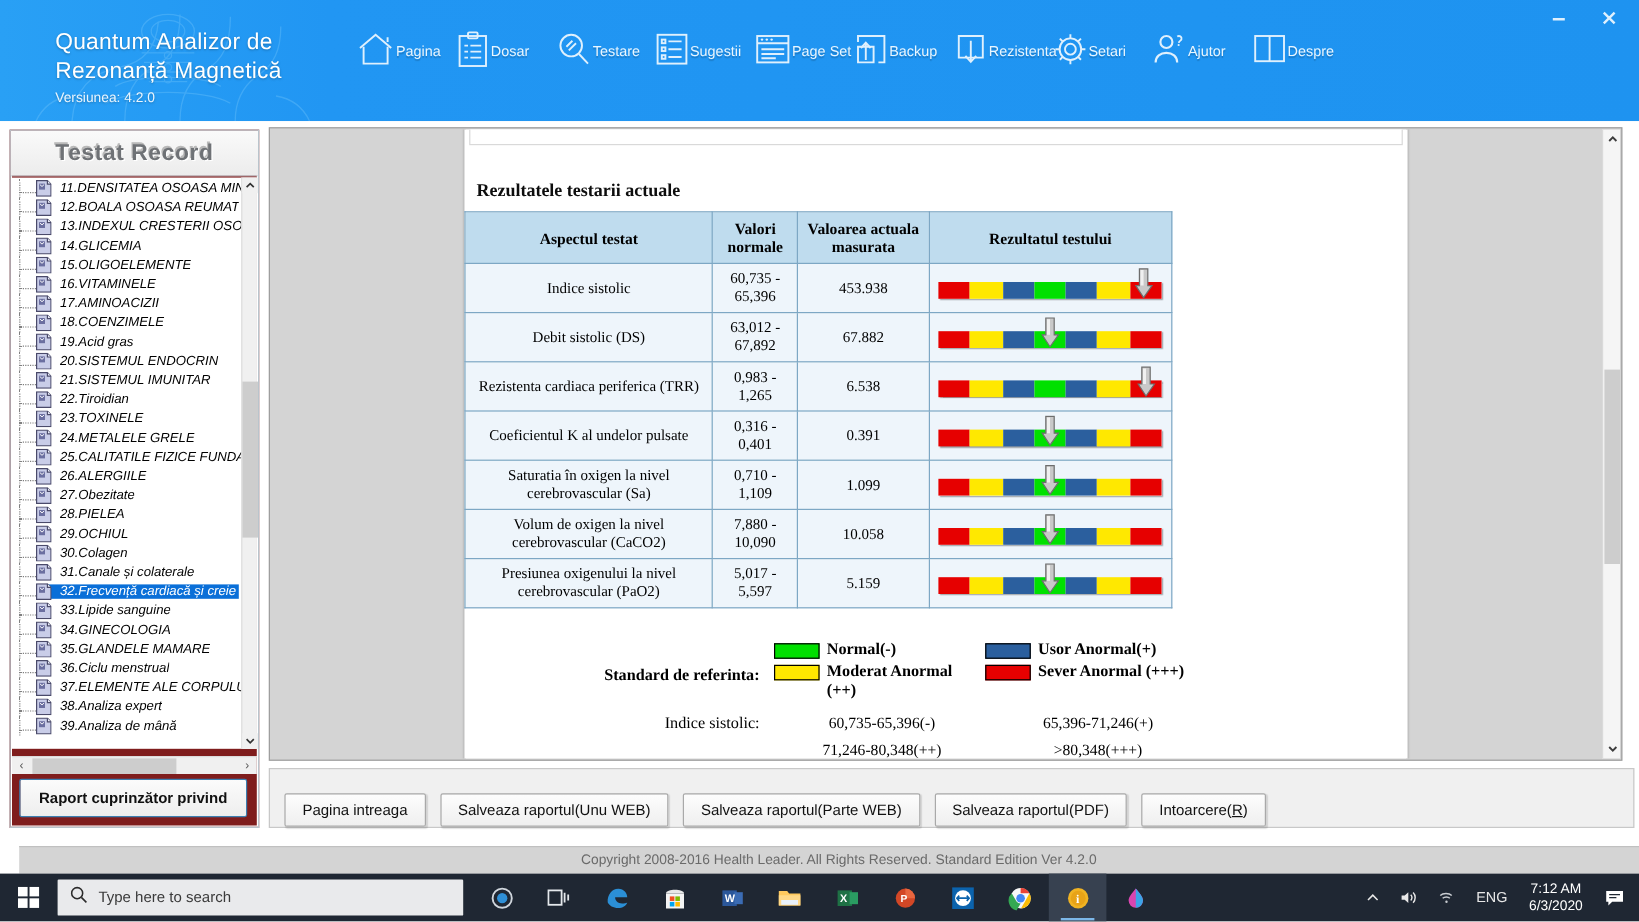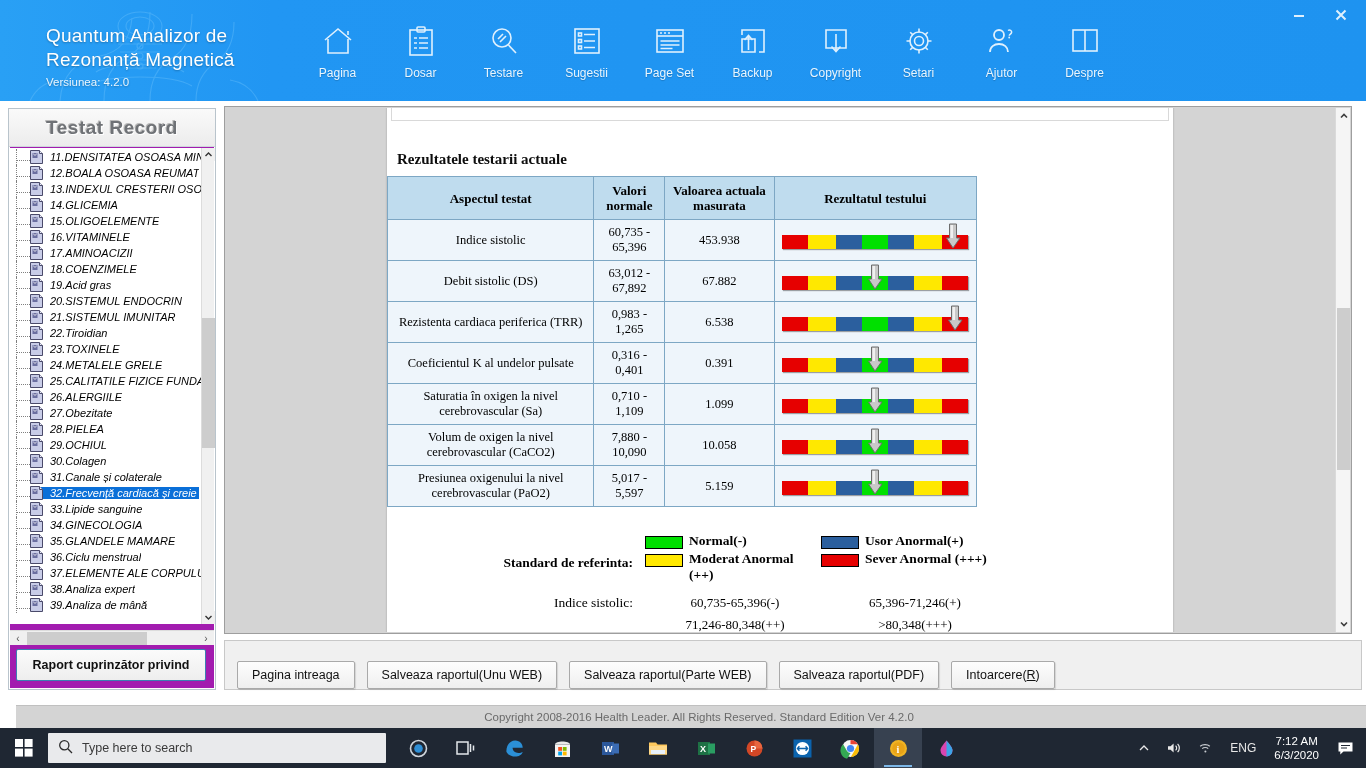--- a/index.html
+++ b/index.html
@@ -33,21 +33,21 @@
   .app-version {
     position: absolute; left: 46px; top: 76px;
     color: #eaf6ff; font-size: 11.5px;
     text-shadow: 0 1px 2px rgba(0,0,0,.25);
   }
   .toolbar {
     position: absolute; left: 296px; top: 20px;
     display: flex; align-items: flex-start;
   }
   .tool {
-    width: 83px; display: flex; flex-direction: column; align-items: center;
+    width: 83px; display: flex; flex-direction: row; align-items: center;
     cursor: pointer; user-select: none;
   }
   .tool .ic { height: 42px; display: flex; align-items: center; justify-content: center; }
   .tool .lbl {
     margin-top: 4px; color: #e9f6ff; font-size: 12px;
     text-shadow: 0 1px 1px rgba(0,0,0,.2);
   }
   .wbtns { position: absolute; right: 4px; top: 2px; display: flex; }
   .wbtn {
     width: 42px; height: 26px; display: flex; align-items:center; justify-content:center;
@@ -57,21 +57,21 @@
 
   
   .body-bg {
     position: absolute; left: 0; top: 101px; width: 1366px; height: 604px;
     background: #ffffff;
   }
 
   
   .left-panel {
     position: absolute; left: 8px; top: 108px; width: 208px; height: 582px;
-    border: 1px solid #b9c4cc; background: #a21caf;
+    border: 1px solid #b9c4cc; background: #7f1d1d;
     box-shadow: 0 0 0 1px #ffffff inset;
   }
   .panel-head {
     height: 38px; background: #f2f2f2;
     border-bottom: 1px solid #cfd6db;
     display: flex; align-items: center; justify-content: center;
     background: linear-gradient(180deg,#fafafa,#ececec);
   }
   .panel-head .ttl {
     font-family: "Liberation Sans", sans-serif;
@@ -399,21 +399,21 @@
         </span>
         <span class="lbl">Backup</span>
       </div>
       <div class="tool">
         <span class="ic">
           <svg width="30" height="30" viewBox="0 0 30 30" fill="none" stroke="#dff0fd" stroke-width="1.6">
             <path d="M5 4h20v18H5z"></path>
             <path d="M15 8v17 M10.5 20.5 L15 25.5 L19.5 20.5"></path>
           </svg>
         </span>
-        <span class="lbl">Copyright</span>
+        <span class="lbl">Rezistenta</span>
       </div>
       <div class="tool">
         <span class="ic">
           <svg width="30" height="30" viewBox="0 0 30 30" fill="none" stroke="#dff0fd" stroke-width="1.6">
             <circle cx="15" cy="15" r="4.5"></circle>
             <path d="M15 2.5v4M15 23.5v4M2.5 15h4M23.5 15h4M6.2 6.2l2.8 2.8M21 21l2.8 2.8M23.8 6.2L21 9M9 21l-2.8 2.8"></path>
             <circle cx="15" cy="15" r="9"></circle>
           </svg>
         </span>
         <span class="lbl">Setari</span>

